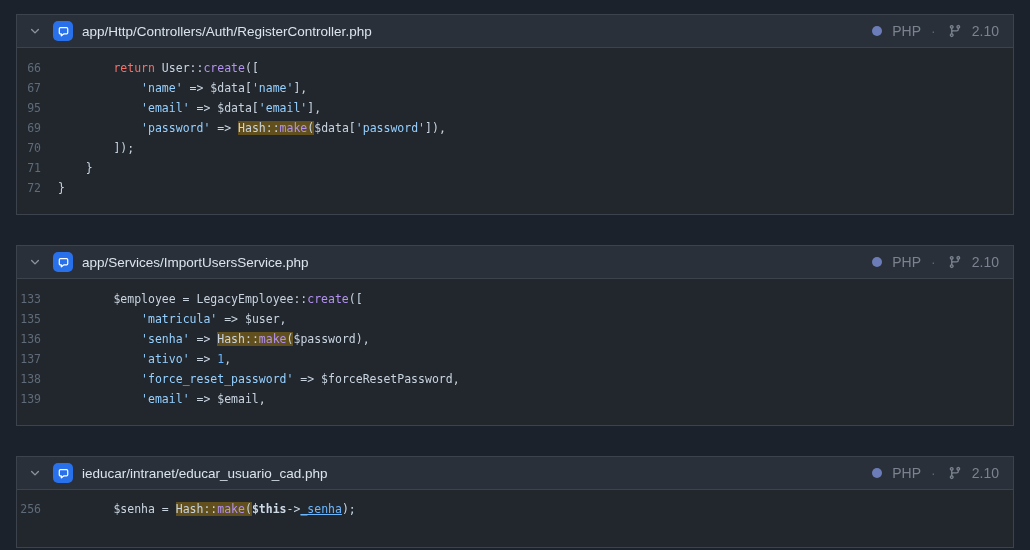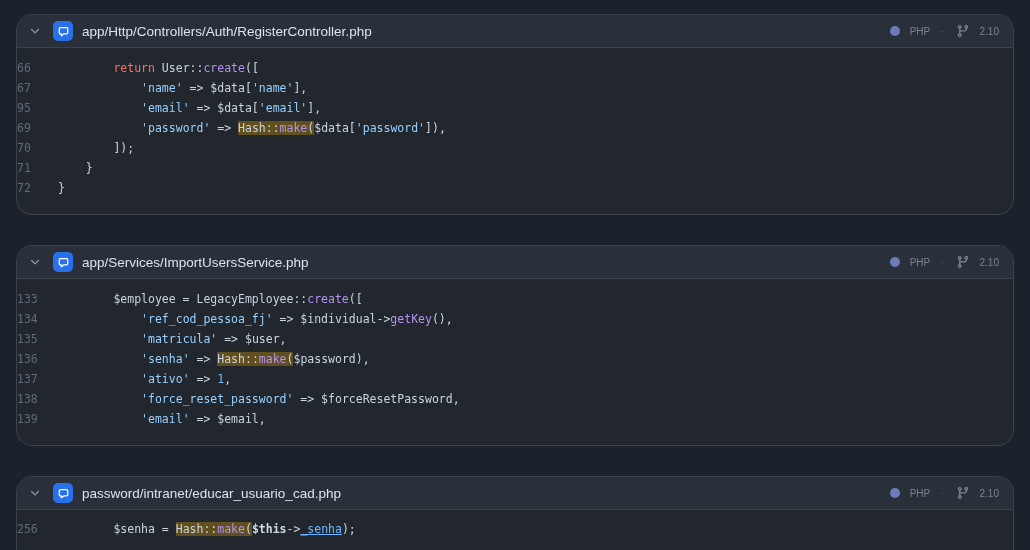--- a/index.html
+++ b/index.html
@@ -20,21 +20,21 @@
   html,body{width:1030px;height:550px;overflow:hidden;}
   body{
     background:var(--page-bg);
     font-family:"Liberation Sans", sans-serif;
     -webkit-font-smoothing:antialiased;
   }
   .results{padding:14px 16px;}
   .card{
     background:var(--card-bg);
     border:1px solid var(--border);
-    border-radius:16px;
+    border-radius:0;
     margin-bottom:30px;
     overflow:hidden;
   }
   .card:last-child{margin-bottom:0;}
   .card-header{
     background:var(--header-bg);
     border-bottom:1px solid var(--border);
     height:33px;
     display:flex;
     align-items:center;
@@ -54,39 +54,39 @@
     margin-left:9px;
     color:#dbe4ec;
     font-size:13.5px;
     text-decoration:none;
     white-space:nowrap;
   }
   .meta{
     margin-left:auto;
     display:flex;align-items:center;
     color:var(--muted);
-    font-size:10px;
+    font-size:14px;
     gap:10px;
   }
   .lang-dot{width:10px;height:10px;border-radius:50%;display:inline-block;flex:none;}
   .meta .sep{color:#5c6570;}
   .branch-icon{display:inline-flex;color:var(--muted);margin-left:2px;}
   .code{
     padding:10px 0 16px;
     font-family:"DejaVu Sans Mono","Liberation Mono",monospace;
     font-size:11.5px;
     line-height:20px;
   }
   .code3{padding:9px 0 28px;}
   .row{display:flex;white-space:pre;}
   .ln{
     flex:none;
     width:41px;
     padding-right:17px;
-    text-align:left;
+    text-align:right;
     color:var(--ln);
     user-select:none;
     cursor:pointer;
   }
   .src{flex:1;color:var(--code-fg);}
   .c-k{color:var(--keyword);}
   .c-f{color:var(--func);}
   .c-s{color:var(--string);}
   .c-n{color:var(--num);}
   .c-p{color:var(--num);text-decoration:underline;}
@@ -152,41 +152,40 @@
           <span class="branch-icon">
             <svg width="14" height="14" viewBox="0 0 16 16" fill="currentColor">
               <path d="M9.5 3.25a2.25 2.25 0 1 1 3 2.122V6A2.5 2.5 0 0 1 10 8.5H6a1 1 0 0 0-1 1v1.128a2.251 2.251 0 1 1-1.5 0V5.372a2.25 2.25 0 1 1 1.5 0v1.836A2.493 2.493 0 0 1 6 7h4a1 1 0 0 0 1-1v-.628A2.25 2.25 0 0 1 9.5 3.25Zm-6 0a.75.75 0 1 0 1.5 0 .75.75 0 0 0-1.5 0Zm8.25-.75a.75.75 0 1 0 0 1.5.75.75 0 0 0 0-1.5ZM4.25 12a.75.75 0 1 0 0 1.5.75.75 0 0 0 0-1.5Z"></path>
             </svg>
           </span>
           <span>2.10</span>
         </div>
       </div>
       <div class="code">
         <div class="row"><span class="ln">133</span><span class="src"><span>        $employee = LegacyEmployee::</span><span class="c-f">create</span><span>([</span></span></div>
-        <div class="row"><span class="ln">134</span><span class="src"><span>            </span><span class="c-s">'ref_cod_pessoa_fj'</span><span> =&gt; $individual-&gt;</span><span class="c-f">getKey</span><span>(),</span></span></div>
         <div class="row"><span class="ln">135</span><span class="src"><span>            </span><span class="c-s">'matricula'</span><span> =&gt; $user,</span></span></div>
         <div class="row"><span class="ln">136</span><span class="src"><span>            </span><span class="c-s">'senha'</span><span> =&gt; </span><span class=" match">Hash::</span><span class="c-f match">make</span><span class=" match">(</span><span>$password),</span></span></div>
         <div class="row"><span class="ln">137</span><span class="src"><span>            </span><span class="c-s">'ativo'</span><span> =&gt; </span><span class="c-n">1</span><span>,</span></span></div>
         <div class="row"><span class="ln">138</span><span class="src"><span>            </span><span class="c-s">'force_reset_password'</span><span> =&gt; $forceResetPassword,</span></span></div>
         <div class="row"><span class="ln">139</span><span class="src"><span>            </span><span class="c-s">'email'</span><span> =&gt; $email,</span></span></div>
       </div>
     </section>
     <section class="card">
       <div class="card-header">
         <span class="chev">
           <svg width="12" height="12" viewBox="0 0 16 16" fill="none" stroke="currentColor" stroke-width="1.8" stroke-linecap="round" stroke-linejoin="round">
             <path d="M3.5 6l4.5 4.5L12.5 6"></path>
           </svg>
         </span>
         <span class="file-icon">
           <svg width="13" height="13" viewBox="0 0 16 16" fill="none" stroke="#ffffff" stroke-width="1.5" stroke-linejoin="round">
             <path d="M2.8 4.6c0-.8.6-1.4 1.4-1.4h7.6c.8 0 1.4.6 1.4 1.4v5c0 .8-.6 1.4-1.4 1.4H8.2l-2.9 2.3V11H4.2c-.8 0-1.4-.6-1.4-1.4Z"></path>
           </svg>
         </span>
-        <a class="path">password/intranet/educar_usuario_cad.php</a>
+        <a class="path">ieducar/intranet/educar_usuario_cad.php</a>
         <div class="meta">
           <span class="lang-dot" style="background: rgb(107, 124, 184);"></span>
           <span>PHP</span>
           <span class="sep">·</span>
           <span class="branch-icon">
             <svg width="14" height="14" viewBox="0 0 16 16" fill="currentColor">
               <path d="M9.5 3.25a2.25 2.25 0 1 1 3 2.122V6A2.5 2.5 0 0 1 10 8.5H6a1 1 0 0 0-1 1v1.128a2.251 2.251 0 1 1-1.5 0V5.372a2.25 2.25 0 1 1 1.5 0v1.836A2.493 2.493 0 0 1 6 7h4a1 1 0 0 0 1-1v-.628A2.25 2.25 0 0 1 9.5 3.25Zm-6 0a.75.75 0 1 0 1.5 0 .75.75 0 0 0-1.5 0Zm8.25-.75a.75.75 0 1 0 0 1.5.75.75 0 0 0 0-1.5ZM4.25 12a.75.75 0 1 0 0 1.5.75.75 0 0 0 0-1.5Z"></path>
             </svg>
           </span>
           <span>2.10</span>

